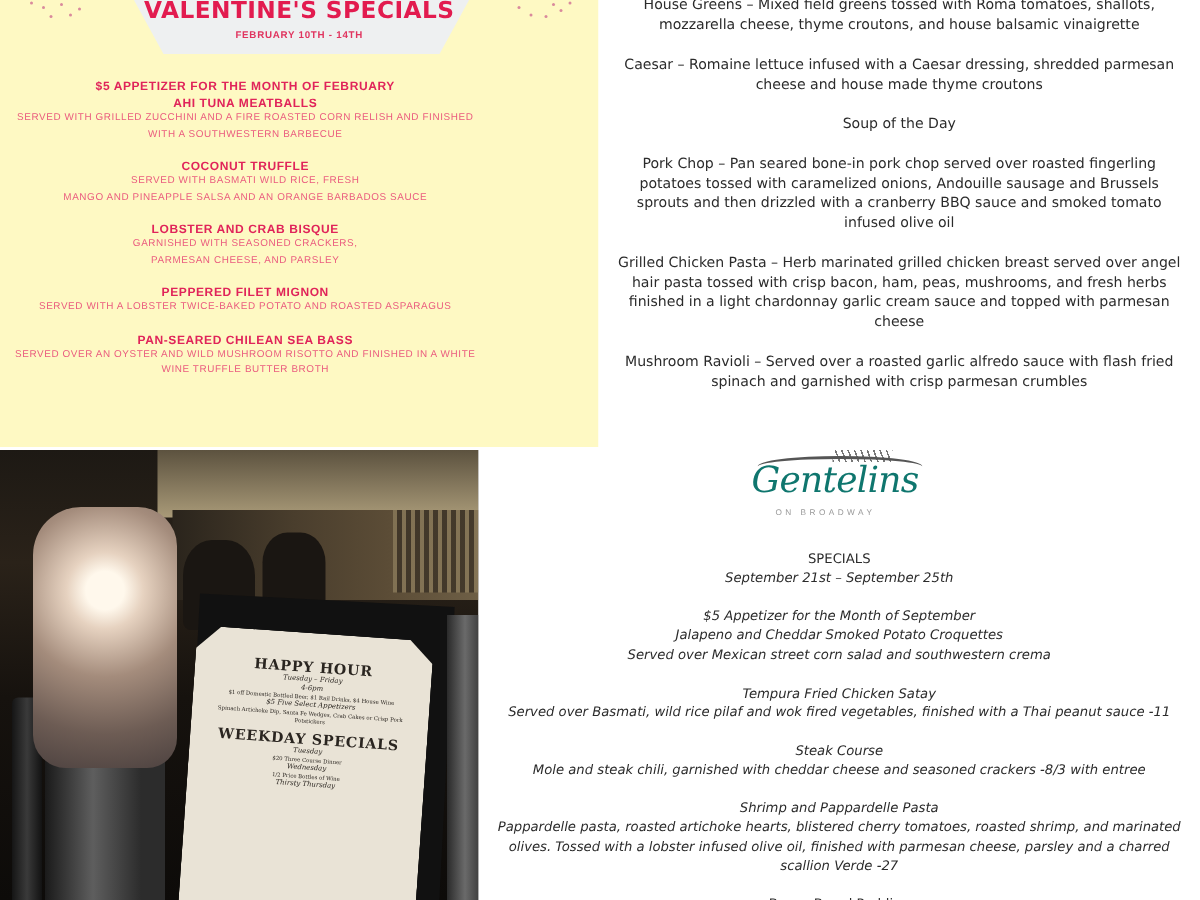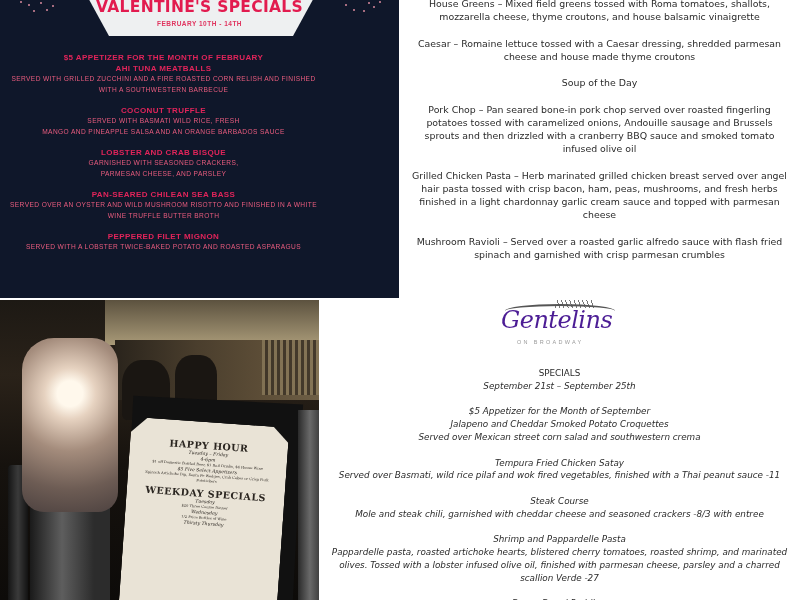--- a/index.html
+++ b/index.html
@@ -1,20 +1,20 @@
 <!DOCTYPE html>
 <html><head>
 <meta charset="utf-8">
 <style>
   * { box-sizing: border-box; margin: 0; padding: 0; }
   html, body { width: 800px; height: 600px; overflow: hidden; background: #ffffff; }
   body { position: relative; font-family: "Liberation Sans", sans-serif; }
 
   
-  .val { position: absolute; left: 0; top: 0; width: 399px; height: 298px; background: #0f172a; overflow: hidden; }
+  .val { position: absolute; left: 0; top: 0; width: 399px; height: 298px; background: #fef9c3; overflow: hidden; }
   .val .banner { position: absolute; left: 86px; top: -6px; width: 230px; height: 42px; background: #eef0f1;
     clip-path: polygon(0 0, 100% 0, 90% 100%, 10% 100%); }
   .val .title { position: absolute; left: 0; width: 399px; top: -2px; text-align: center; color: #e21b4f;
     font-family: "DejaVu Sans", sans-serif; font-weight: bold; font-size: 15.5px; letter-spacing: 0.3px; }
   .val .dates { position: absolute; left: 0; width: 399px; top: 20px; text-align: center; color: #e0345f;
     font-size: 6.5px; font-weight: bold; letter-spacing: 0.5px; }
   .val .dots { position: absolute; top: 0; width: 40px; height: 16px; }
   .val .dots span { position: absolute; width: 2px; height: 2px; border-radius: 1px; background: #d98a9c; }
   .val .items { position: absolute; left: 0; top: 52px; width: 327px; text-align: center; }
   .val .item { margin-bottom: 10px; }
@@ -44,21 +44,21 @@
     font-family: "DejaVu Serif", serif; }
   .card .h1 { font-size: 9.5px; font-weight: bold; letter-spacing: .5px; }
   .card .sm { font-size: 4.6px; line-height: 6px; font-style: italic; }
   .card .xs { font-size: 3.6px; line-height: 5px; }
   .photo .glass { position: absolute; left: 298px; top: 110px; width: 24px; height: 190px; background: linear-gradient(90deg, #2a2a2a, #6a6a6a, #333); }
   .photo .pepper { position: absolute; left: 8px; top: 165px; width: 20px; height: 135px; background: linear-gradient(90deg, #151515, #3a3a3a, #121212); border-radius: 4px 4px 0 0; }
 
   
   .menu-bot { position: absolute; left: 319px; top: 300px; width: 481px; height: 300px; background: #fff; overflow: hidden; }
   .logo { position: absolute; left: 178px; top: 0; width: 124px; height: 52px; }
-  .logo .script { position: absolute; left: 4px; top: 6px; font-family: "DejaVu Serif", serif; font-style: italic; font-size: 24px; color: #4c1d95; letter-spacing: -0.5px; }
+  .logo .script { position: absolute; left: 4px; top: 6px; font-family: "DejaVu Serif", serif; font-style: italic; font-size: 24px; color: #0f766e; letter-spacing: -0.5px; }
   .logo .sub { position: absolute; left: 20px; top: 39px; width: 100px; font-size: 5.5px; letter-spacing: 2.3px; color: #9a9a9a; }
   .logo .arc { position: absolute; left: 8px; top: 4px; width: 110px; height: 14px; border-top: 2px solid #555; border-radius: 60% 60% 0 0; }
   .logo .span1 { position: absolute; left: 58px; top: -2px; width: 40px; height: 10px; background: repeating-linear-gradient(70deg, #777 0 1px, transparent 1px 4px); }
   .mb-inner { position: absolute; left: 8px; top: 67px; width: 465px; text-align: center; color: #2b2b2b;
     font-family: "DejaVu Sans", sans-serif; font-size: 8.8px; line-height: 12.8px; }
   .mb-block { margin-bottom: 12.8px; font-style: italic; }
 </style>
 </head>
 <body>
 
@@ -93,35 +93,35 @@
       <div class="iname">COCONUT TRUFFLE</div>
       <div class="idesc">SERVED WITH BASMATI WILD RICE, FRESH
 MANGO AND PINEAPPLE SALSA AND AN ORANGE BARBADOS SAUCE</div>
     </div>
     <div class="item">
       <div class="iname">LOBSTER AND CRAB BISQUE</div>
       <div class="idesc">GARNISHED WITH SEASONED CRACKERS,
 PARMESAN CHEESE, AND PARSLEY</div>
     </div>
     <div class="item">
+      <div class="iname">PEPPERED FILET MIGNON</div>
+      <div class="idesc">SERVED WITH A LOBSTER TWICE-BAKED POTATO AND ROASTED ASPARAGUS</div>
+    </div>
+    <div class="item">
       <div class="iname">PAN-SEARED CHILEAN SEA BASS</div>
       <div class="idesc">SERVED  OVER AN OYSTER AND WILD MUSHROOM RISOTTO AND FINISHED IN A WHITE
 WINE TRUFFLE BUTTER BROTH</div>
-    </div>
-    <div class="item">
-      <div class="iname">PEPPERED FILET MIGNON</div>
-      <div class="idesc">SERVED WITH A LOBSTER TWICE-BAKED POTATO AND ROASTED ASPARAGUS</div>
     </div>
   </div>
 </div>
 
 <div class="menu-top">
   <div class="inner">
     <div class="mt-block">House Greens – Mixed field greens tossed with Roma tomatoes, shallots, mozzarella cheese, thyme croutons, and house balsamic vinaigrette</div>
-    <div class="mt-block">Caesar – Romaine lettuce tossed with a Caesar dressing, shredded parmesan cheese and house made thyme croutons</div>
+    <div class="mt-block">Caesar – Romaine lettuce infused with a Caesar dressing, shredded parmesan cheese and house made thyme croutons</div>
     <div class="mt-block">Soup of the Day</div>
     <div class="mt-block">Pork Chop – Pan seared bone-in pork chop served over roasted fingerling potatoes tossed with caramelized onions, Andouille sausage and Brussels sprouts and then drizzled with a cranberry BBQ sauce and smoked tomato infused olive oil</div>
     <div class="mt-block">Grilled Chicken Pasta – Herb marinated grilled chicken breast served over angel hair pasta tossed with crisp bacon, ham, peas, mushrooms, and fresh herbs finished in a light chardonnay garlic cream sauce and topped with parmesan cheese</div>
     <div class="mt-block">Mushroom Ravioli – Served over a roasted garlic alfredo sauce with flash fried spinach and garnished with crisp parmesan crumbles</div>
   </div>
 </div>
 
 <div class="photo">
   <div class="wall"></div>
   <div class="bar"></div>

